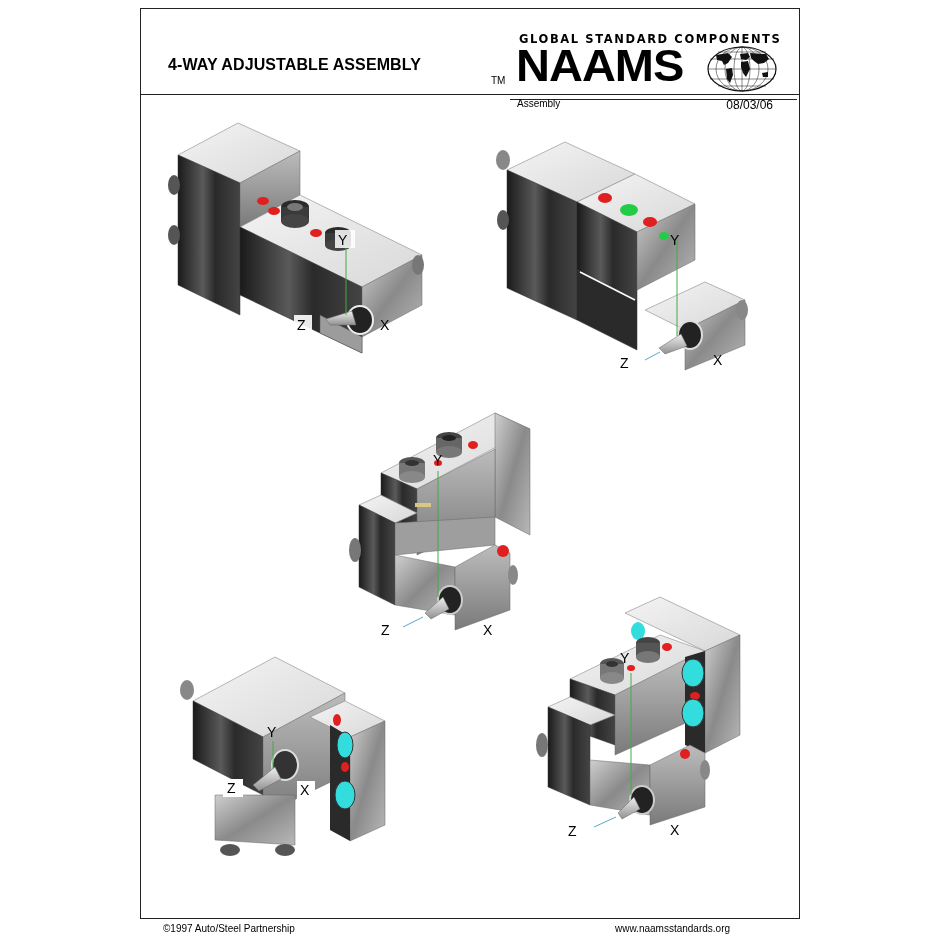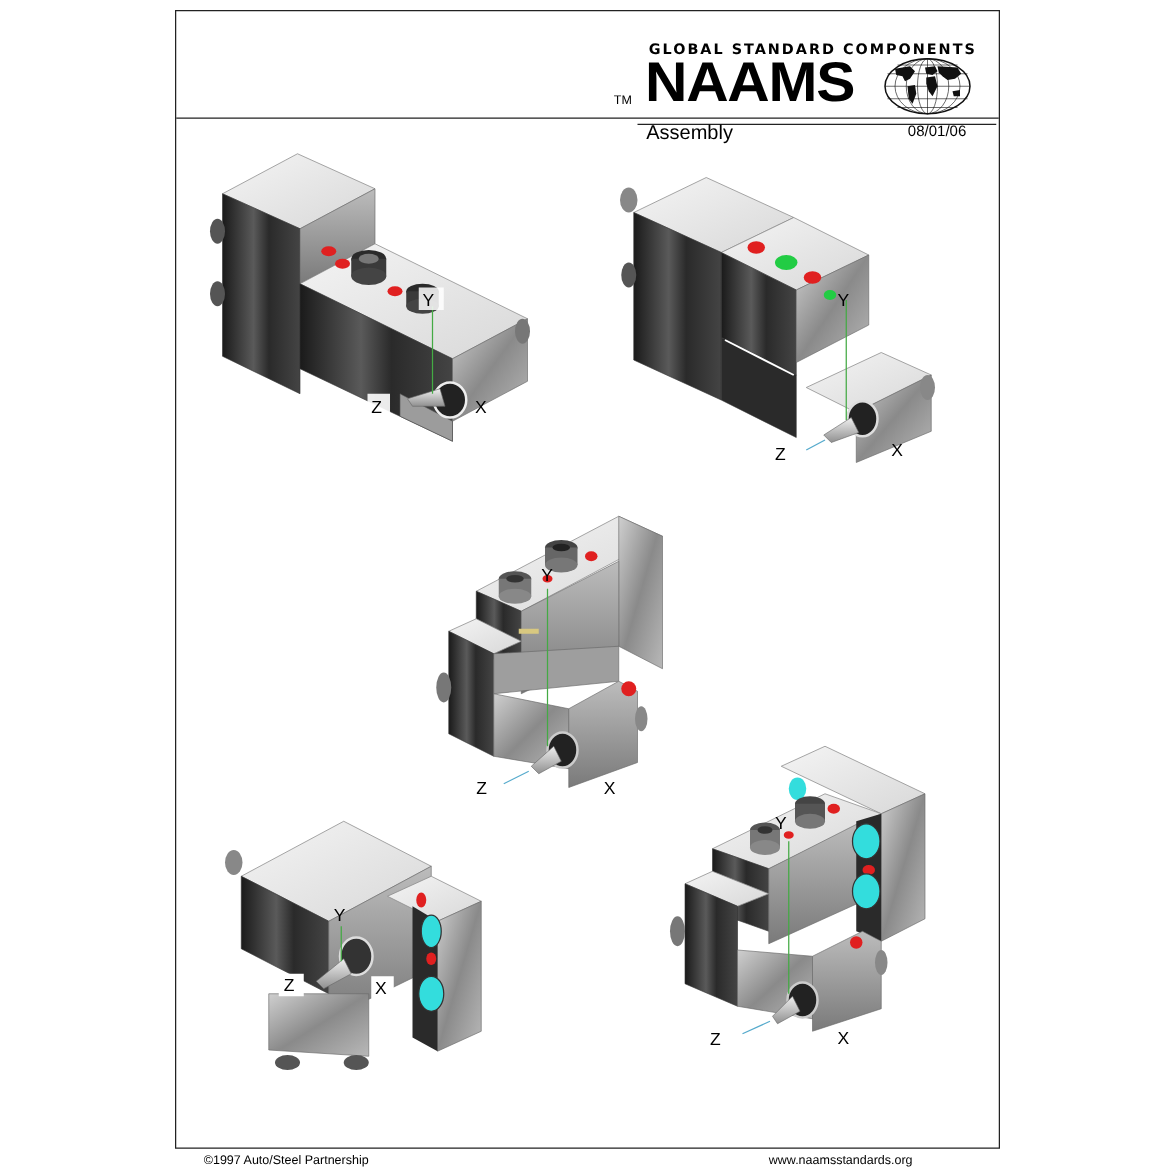--- a/index.html
+++ b/index.html
@@ -13,32 +13,33 @@
     .title.l1 { top:21px; }
     .title.l2 { top:47px; }
     .logo { position:absolute; left:345px; top:0; width:315px; height:86px;margin-top:20px; }
     .gsc { position:absolute; left:33px; top:3px; font-weight:bold; font-size:11.5px;
            letter-spacing:1.6px; font-family:"DejaVu Sans", sans-serif; }
     .tm { position:absolute; left:5px; top:46px; font-weight:normal; font-size:10px; }
     .naams { position:absolute; left:22px; top:10px; font-weight:900; font-size:47px;
              letter-spacing:-1px; font-family:"Liberation Sans", sans-serif; transform:scaleY(0.95); transform-origin:top left;}
     .globe { position:absolute; left:220px; top:16px; width:72px; height:48px; }
     .rule { position:absolute; left:24px; top:70px; width:287px; height:1px; background:#222; }
-    .doc-type { position:absolute; left:31px; top:69px; font-size:16px; }
+    .doc-type { position:absolute; left:31px; top:69px; font-size:10px; }
     .doc-date { position:absolute; right:28px; top:69px; font-size:12px; }
     .drawing { position:absolute; }
     .footer-left { position:absolute; left:141px; top:923px; font-size:10px;margin-left:22px; }
     .footer-right { position:absolute; left:615px; top:923px; font-size:10px; }
     .axis-label { font-family:"Liberation Sans", sans-serif; font-size:14px; }
   </style>
 </head>
 <body>
 
 <div class="frame">
   <div class="header">
+    <div class="title l2">4-WAY ADJUSTABLE ASSEMBLY</div>
 
     <div class="logo">
       <div class="gsc">GLOBAL STANDARD COMPONENTS</div>
       <div class="tm">TM</div>
       <div class="naams" style="left:30px;">NAAMS</div>
       <svg class="globe" viewBox="0 0 72 48">
         <ellipse cx="36" cy="24" rx="34" ry="22" fill="#fff" stroke="#111" stroke-width="1.2"></ellipse>
         <g stroke="#111" stroke-width="0.5" fill="none">
           <ellipse cx="36" cy="24" rx="26" ry="22"></ellipse>
           <ellipse cx="36" cy="24" rx="17" ry="22"></ellipse>
@@ -54,21 +55,21 @@
           <path d="M10 10 L22 8 L26 12 L22 18 L18 20 L16 16 L11 15 Z"></path>
           <path d="M20 24 L26 23 L27 30 L24 38 L21 34 Z"></path>
           <path d="M34 9 L42 8 L44 12 L40 15 L35 14 Z"></path>
           <path d="M35 17 L42 16 L44 24 L40 32 L37 28 L35 22 Z"></path>
           <path d="M44 8 L60 9 L63 14 L58 18 L52 19 L48 16 L45 13 Z"></path>
           <path d="M56 28 L62 27 L62 32 L57 32 Z"></path>
         </g>
       </svg>
       <div class="rule"></div>
       <div class="doc-type">Assembly</div>
-      <div class="doc-date">08/01/06</div>
+      <div class="doc-date">08/03/06</div>
     </div>
   </div>
 </div>
 
 <svg width="0" height="0" style="position:absolute">
   <defs>
     <linearGradient id="gTop" x1="0" y1="0" x2="1" y2="1">
       <stop offset="0" stop-color="#f4f4f4"></stop>
         <stop offset="1" stop-color="#d8d8d8"></stop>
     </linearGradient>

